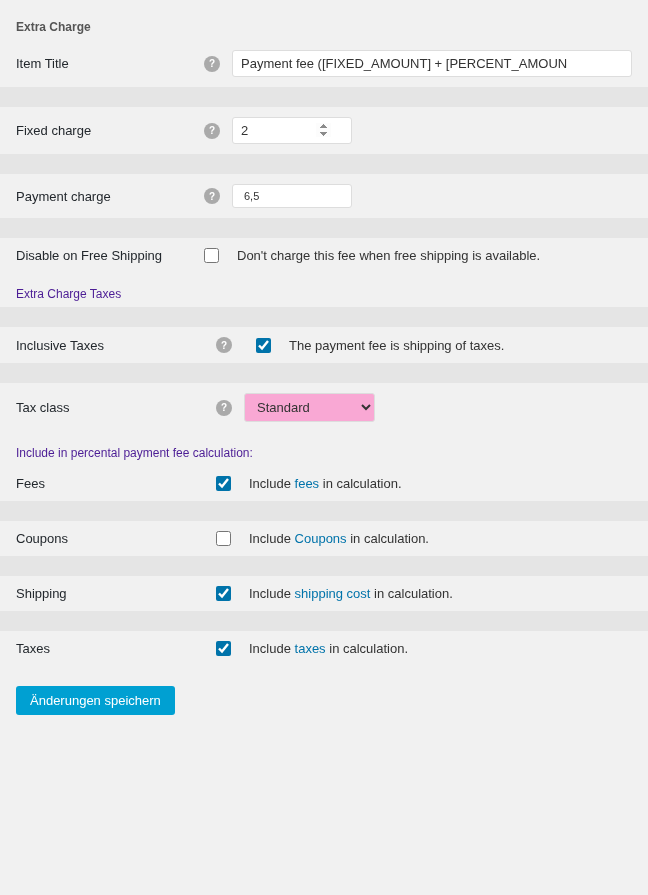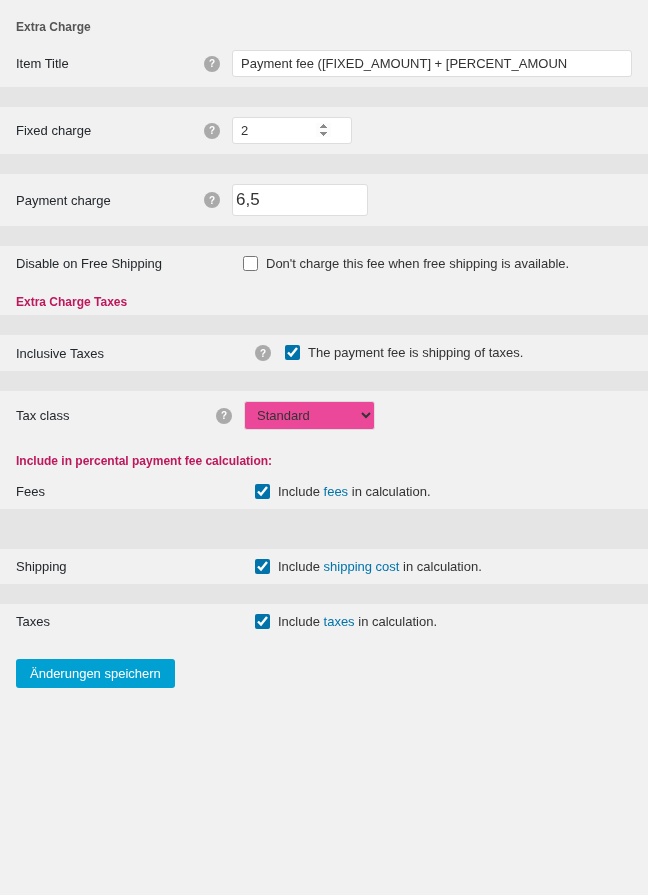--- a/index.html
+++ b/index.html
@@ -74,23 +74,22 @@
       color: #fff;
       font-size: 10px;
       font-weight: bold;
       margin-right: 6px;
       flex-shrink: 0;
       cursor: pointer;
     }
 
     .checkbox-row {
       display: flex;
-      align-items: flex-start;
-      gap: 8px;
-      margin-left: 39px;
+      align-items: flex-end;
+      gap: 18px;
     }
 
     .checkbox-row label {
       font-size: 13px;
       color: #333;
       cursor: pointer;
     }
 
     .checkbox-row label a,
     .checkbox-row a {
@@ -105,30 +104,30 @@
       accent-color: #0073aa;
       flex-shrink: 0;
     }
 
     select {
       border: 1px solid #ddd;
       border-radius: 3px;
       padding: 5px 22px 5px 8px;
       font-size: 13px;
       color: #333;
-      background: #ec4899;
+      background: #f9a8d4;
       outline: none;
       cursor: pointer;
       -webkit-appearance: auto;
     }
 
     .subsection-heading {
       font-size: 12px;
-      font-weight: 700;
-      color: #be185d;
+      font-weight: 400;
+      color: #4c1d95;
       padding: 14px 16px 6px 16px;
     }
 
     .save-btn {
       display: inline-block;
       margin: 20px 28px 10px 16px;
       padding: 7px 14px;
       background: #00a0d2;
       color: #fff;
       font-size: 13px;
@@ -200,21 +199,21 @@
     <tr class="divider-row">
           <td colspan="2"></td>
         </tr>
 
     <tr>
       <td>Payment charge</td>
       <td>
         <div style="display:flex;align-items:center;gap:6px;">
           <span class="help-icon">?</span>
           <div class="number-input-wrap">
-            <input type="text" value="6,5" style="width: 136px; border: 1px solid rgb(221, 221, 221); border-radius: 3px; padding: 5px 3px; font-size: 17px;">
+            <input type="text" value="6,5" style="width: 120px; border: 1px solid rgb(221, 221, 221); border-radius: 3px; padding: 5px 11px; font-size: 11px;">
           </div>
         </div>
       </td>
     </tr>
 
     <tr class="divider-row">
           <td colspan="2"></td>
         </tr>
 
     <tr>
@@ -286,20 +285,31 @@
             <span>Include </span><a href="#">fees</a><span> in calculation.</span>
           </label>
         </div>
       </td>
     </tr>
 
     <tr class="divider-row">
           <td colspan="2"></td>
         </tr>
 
+    <tr>
+      <td>Coupons</td>
+      <td>
+        <div class="checkbox-row">
+          <input type="checkbox" id="coupons" style="">
+          <label for="coupons">
+            <span>Include </span><a href="#">Coupons</a><span> in calculation.</span>
+          </label>
+        </div>
+      </td>
+    </tr>
 
     <tr class="divider-row">
           <td colspan="2"></td>
         </tr>
 
     <tr>
       <td>Shipping</td>
       <td>
         <div class="checkbox-row">
           <input type="checkbox" id="shipping" checked="" style="">

